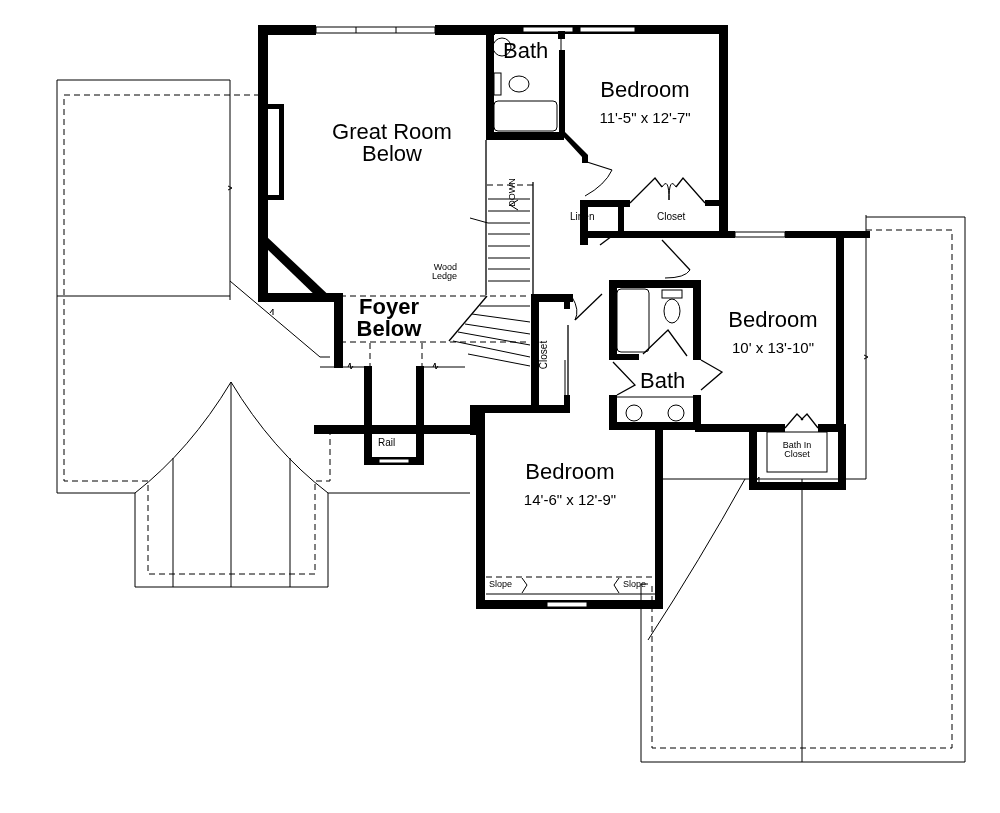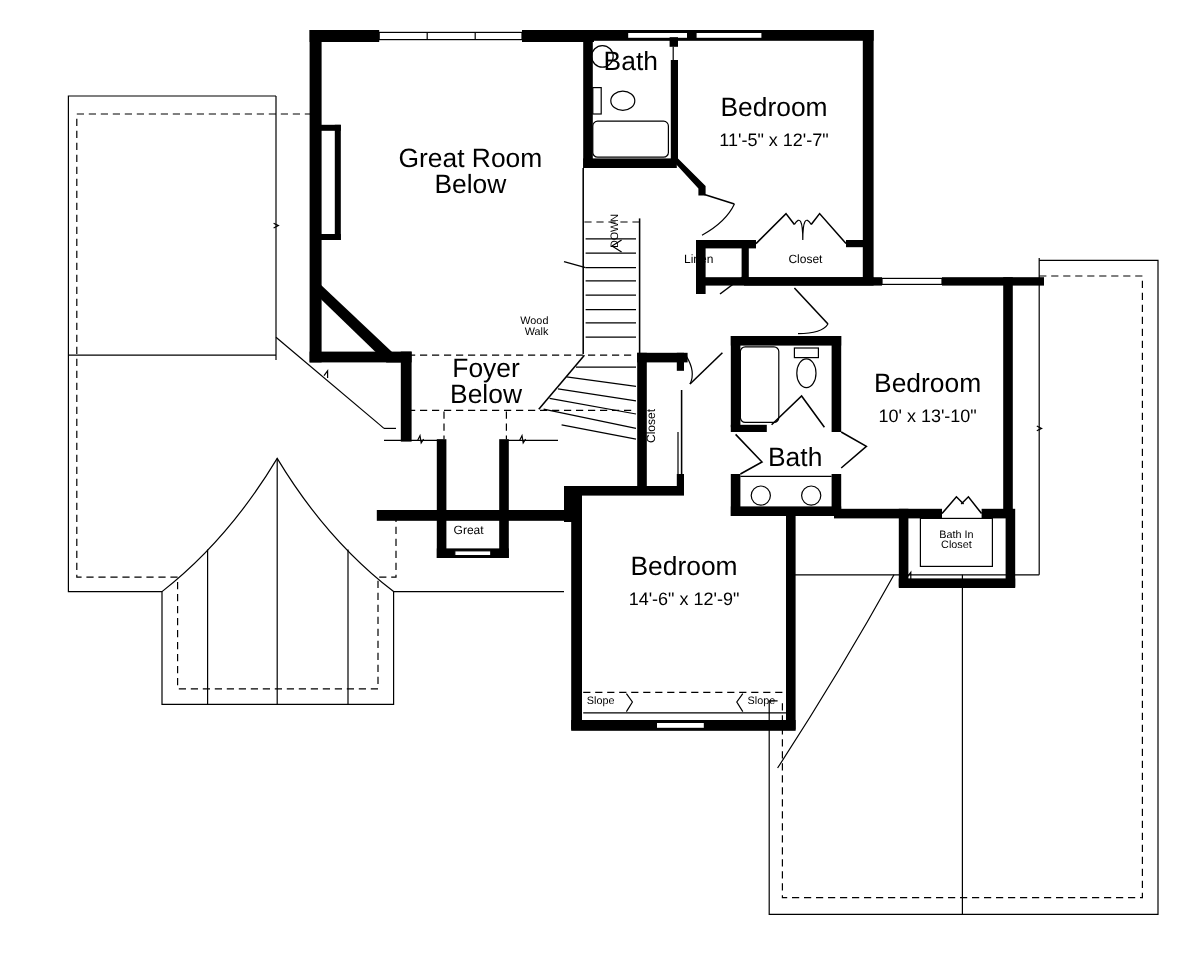--- a/index.html
+++ b/index.html
@@ -196,21 +196,21 @@
     <polyline class="thin" points="522,578 527,585 522,593"></polyline>
     <polyline class="thin" points="619,578 614,585 619,593"></polyline>
   </g>
 </svg>
 
 <div class="lbl big" style="left:317px;top:121px;width:150px;">
   <div>Great Room</div>
   <div>Below</div>
 </div>
 
-<div class="lbl big" style="left:360px;top:296px;width:90px;">
+<div class="lbl big" style="left:344px;top:296px;width:90px;font-weight:bold;">
   <div>Foyer</div>
   <div>Below</div>
 </div>
 
 <div class="lbl big" style="left:503px;top:40px;">Bath</div>
 
 <div class="lbl big" style="left:580px;top:79px;width:130px;">
   <div>Bedroom</div>
   <div class="dim" style="margin-top:9px;">11'-5" x 12'-7"</div>
 </div>
@@ -225,28 +225,28 @@
 
 <div class="lbl big" style="left:640px;top:370px;">Bath</div>
 
 <div class="lbl tiny" style="left:772px;top:441px;width:50px;">
   <div>Bath In</div>
   <div>Closet</div>
 </div>
 
 <div class="lbl small" style="left:530px;top:350px;transform:rotate(-90deg);">Closet</div>
 
-<div class="lbl small" style="left:378px;top:438px;">Great</div>
+<div class="lbl small" style="left:378px;top:438px;">Rail</div>
 
 <div class="lbl big" style="left:505px;top:461px;width:130px;">
   <div>Bedroom</div>
   <div class="dim" style="margin-top:9px;">14'-6" x 12'-9"</div>
 </div>
 
 <div class="lbl tiny" style="left:489px;top:580px;">Slope</div>
 <div class="lbl tiny" style="left:623px;top:580px;">Slope</div>
 
 <div class="lbl tiny" style="left:498px;top:188px;transform:rotate(-90deg);">DOWN</div>
 
 <div class="lbl tiny" style="left:425px;top:218px;text-align:right;width:32px;margin-top:45px;">
   <div>Wood</div>
-  <div>Walk</div>
+  <div>Ledge</div>
 </div>
 
 </body></html>

